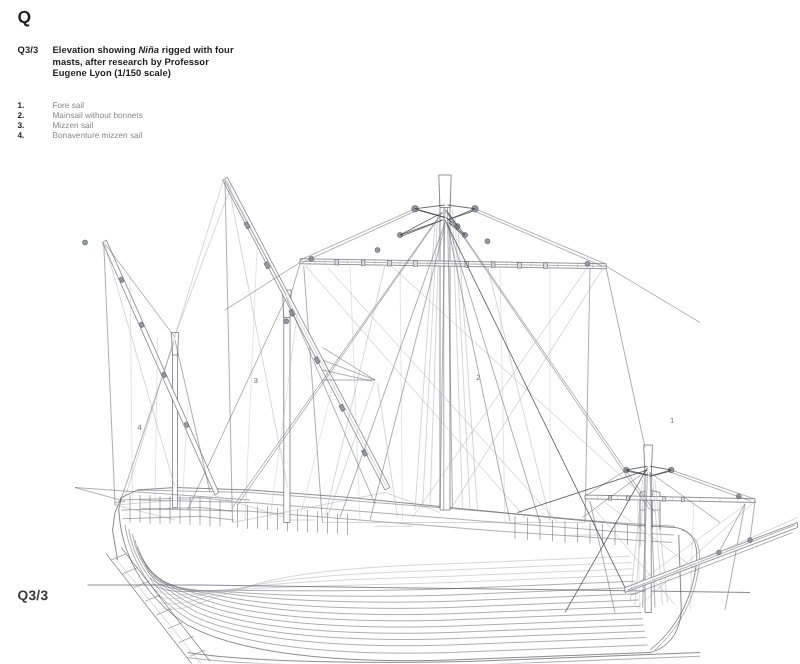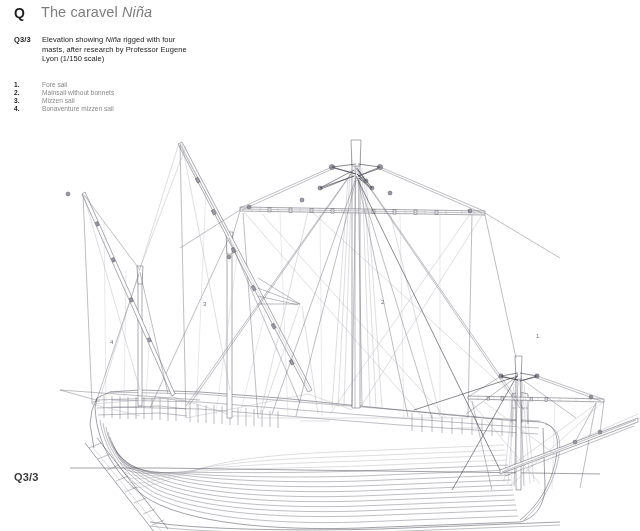--- a/index.html
+++ b/index.html
@@ -53,21 +53,21 @@
     font-size: 7.5px;
     font-weight: bold;
     color: #1c1c1c;
     letter-spacing: 0.1px;
   }
   #caption-text {
     position: absolute;
     left: 28px; top: 0;
     width: 150px;
     font-size: 7.5px;
-    font-weight: normal;
+    font-weight: bold;
     color: #1c1c1c;
     line-height: 9.6px;
     letter-spacing: 0.05px;
   }
   #caption-text .ital { font-style: italic; }
 
   
   #legend {
     position: absolute;
     left: 14px; top: 81px;
@@ -124,21 +124,20 @@
     font-family: "Liberation Sans", sans-serif;
     font-size: 6px;
     fill: #707078;
   }
 </style>
 </head>
 <body>
 
 <div id="header">
   <span id="header-letter">Q</span>
-  <span id="header-title"><span>The caravel </span><span class="ital">Niña</span></span>
 </div>
 
 <div id="caption">
   <span id="caption-ref">Q3/3</span>
   <div id="caption-text"><span>Elevation showing </span><span class="ital">Niña</span><span> rigged with four masts, after research by Professor Eugene Lyon (1/150 scale)</span></div>
 </div>
 
 <div id="legend">
   <div class="legend-row">
     <span class="legend-num">1.</span>

